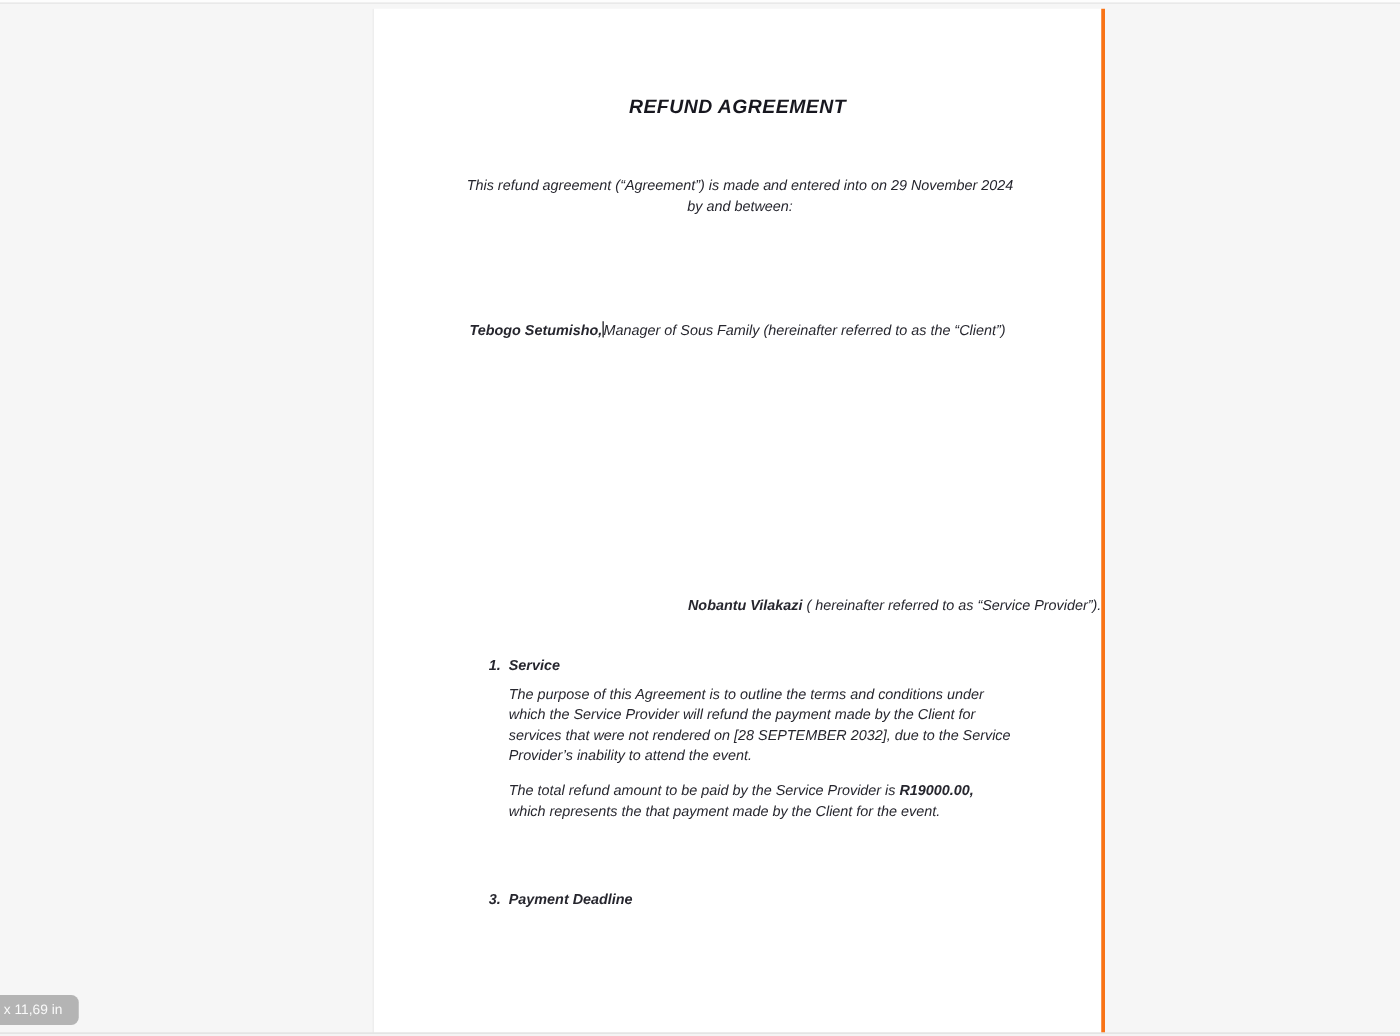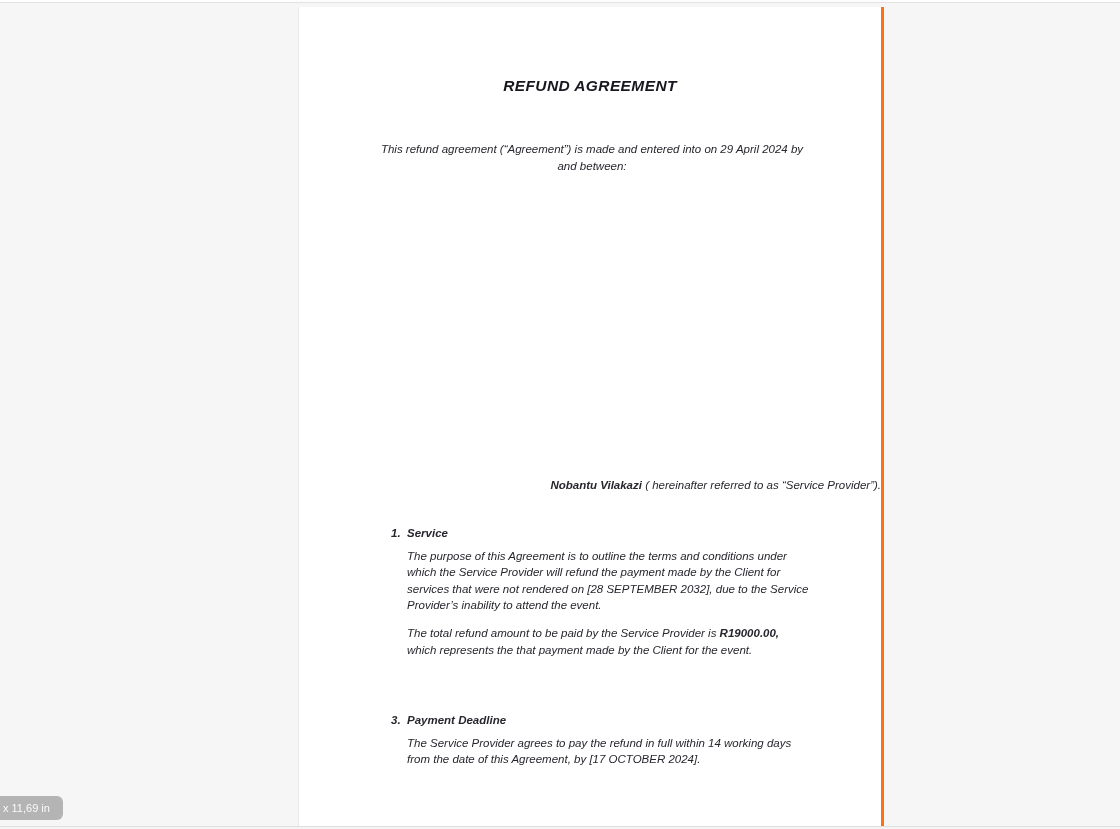--- a/index.html
+++ b/index.html
@@ -121,37 +121,37 @@
 </style>
 </head>
 <body>
 
 <div class="top-strip"></div>
 
 <div class="page">
 
   <h1 class="doc-title">REFUND AGREEMENT</h1>
 
-  <p class="para intro">This refund agreement (“Agreement”) is made and entered into on 29 April 2024 by and between:</p>
+  <p class="para intro">This refund agreement (“Agreement”) is made and entered into on 29 November 2024 by and between:</p>
 
+  <p class="para centered party-client"><span class="bold">Tebogo Setumisho,</span><span class="caret"></span><span>Manager of Sous Family (hereinafter referred to as the “Client”)</span></p>
 
 
   <p class="para centered party-provider"><span class="bold">Nobantu Vilakazi</span><span> ( hereinafter referred to as “Service Provider”).</span></p>
 
   <div class="section section-1">
     <p class="section-heading"><span class="section-number">1.</span><span>Service</span></p>
     <p class="section-body"><span>The purpose of this Agreement is to outline the terms and conditions under which the Service Provider will refund the payment made by the Client for services that were not rendered on [28 SEPTEMBER 2032], due to the Service Provider’s inability to attend the event.</span><span class="bold"></span><span></span></p>
   </div>
 
   <div class="section section-2">
     <p class="section-body"><span>The total refund amount to be paid by the Service Provider is </span><span class="bold">R19000.00,</span><span> which represents the that payment made by the Client for the event.</span></p>
   </div>
 
   <div class="section section-3">
     <p class="section-heading"><span class="section-number">3.</span><span>Payment Deadline</span></p>
-    <p class="section-body"><span>The Service Provider agrees to pay the refund in full within 14 working days from the date of this Agreement, by [17 OCTOBER 2024].</span><span class="bold"></span><span></span></p>
   </div>
 
 </div>
 
 <div class="size-badge">x 11,69 in</div>
 
 <div class="bottom-strip"></div>
 
 </body></html>

